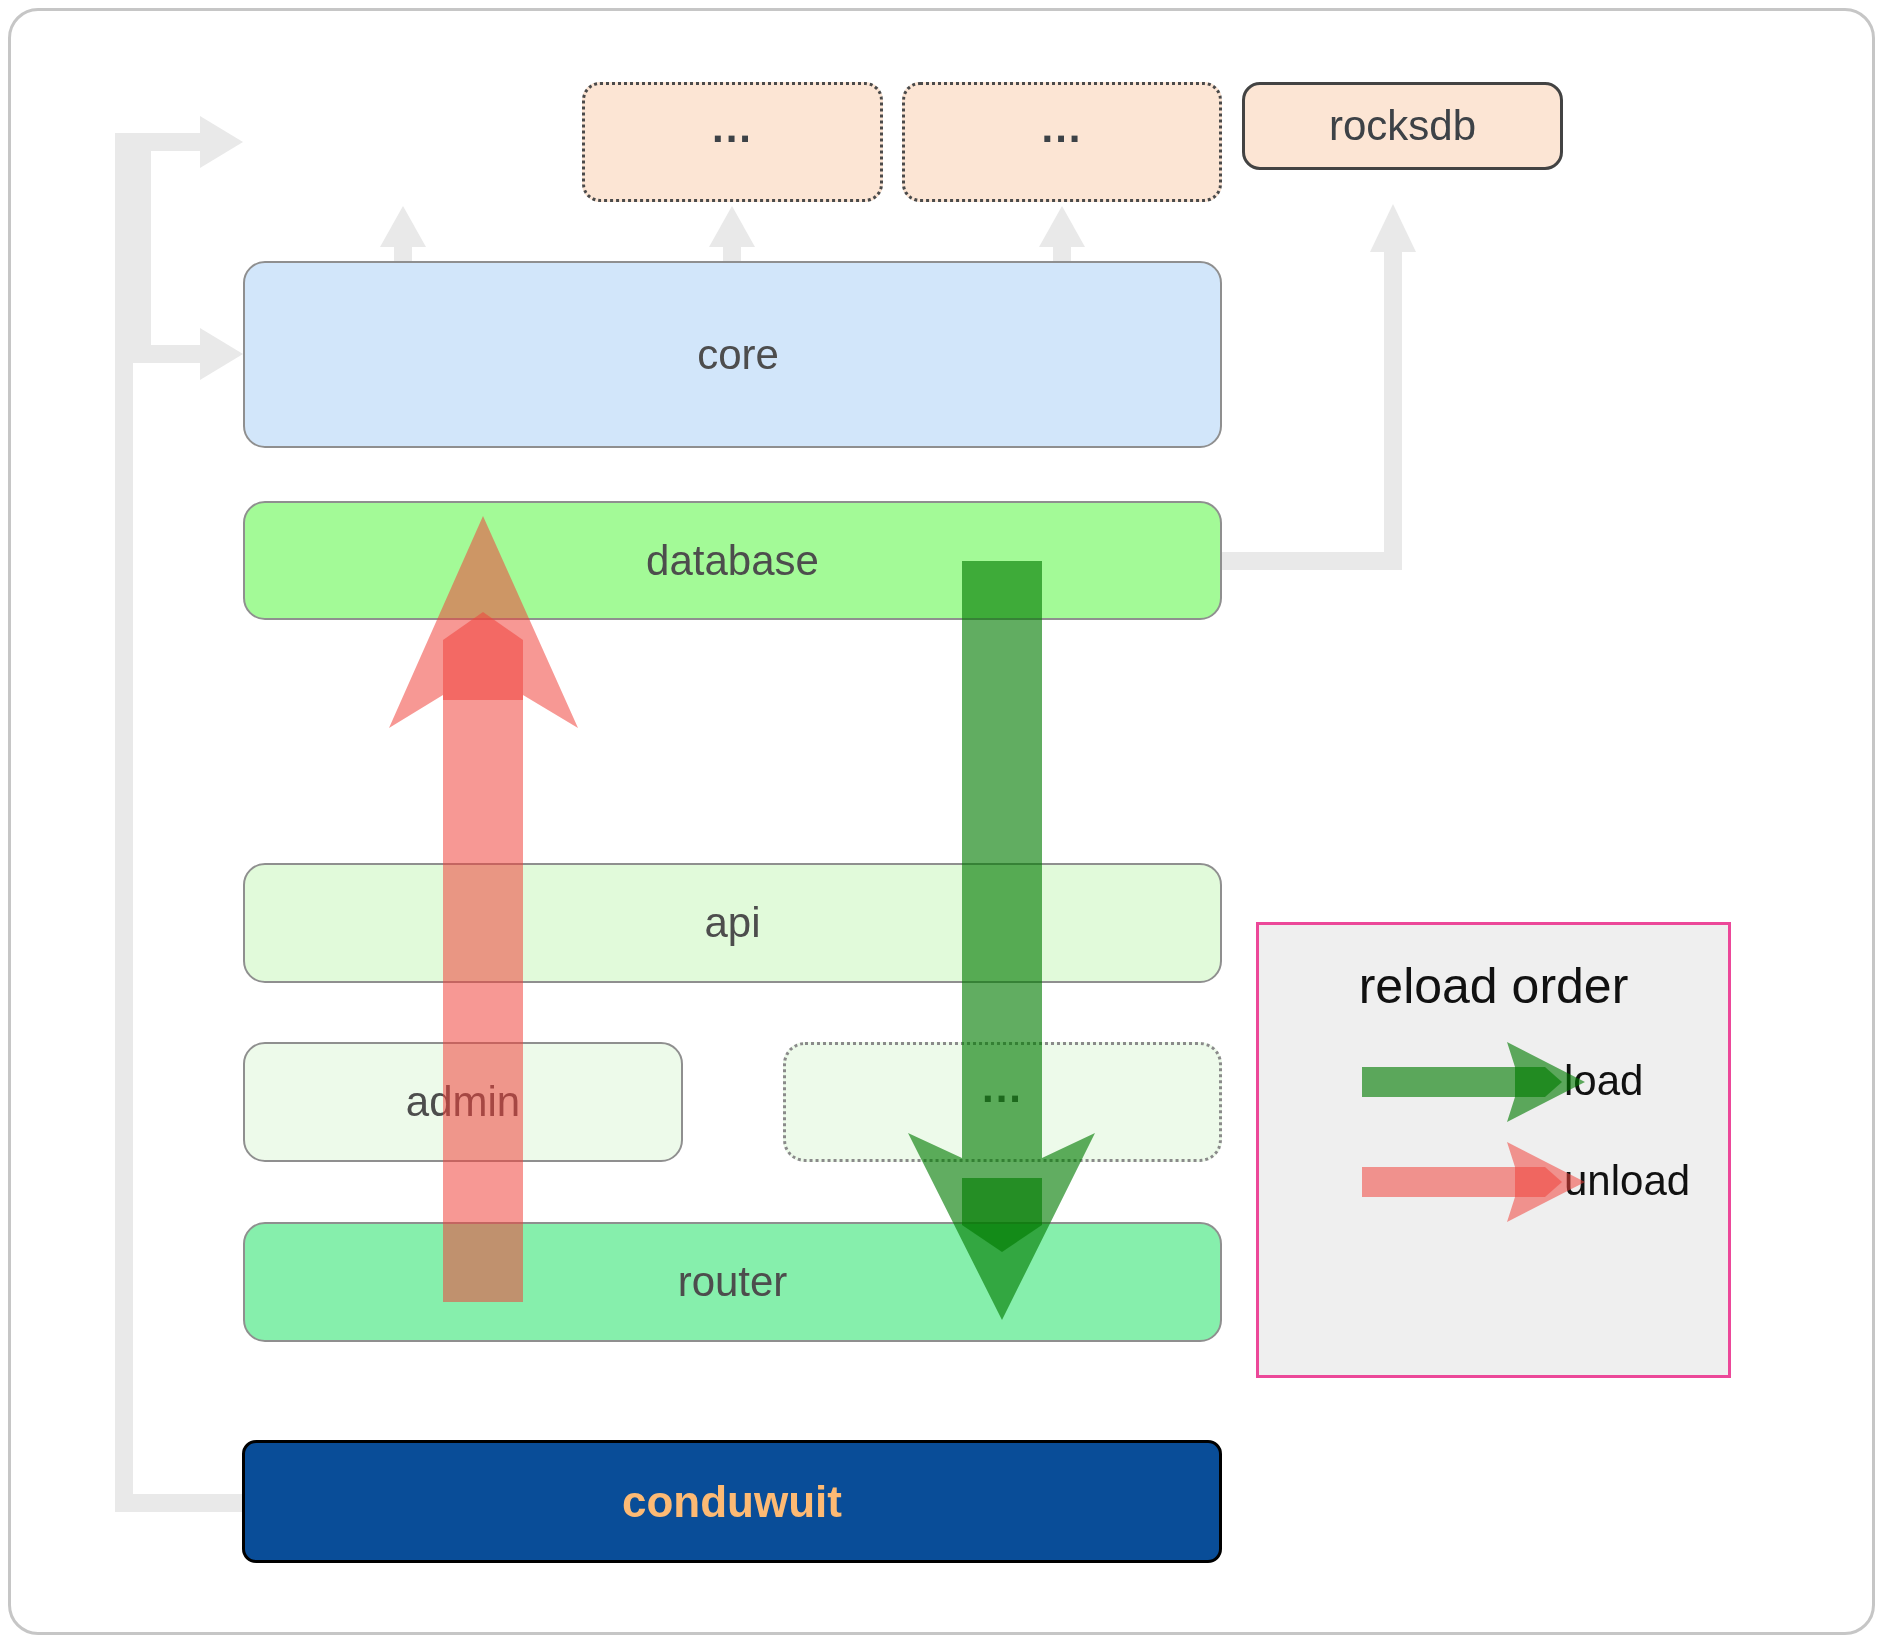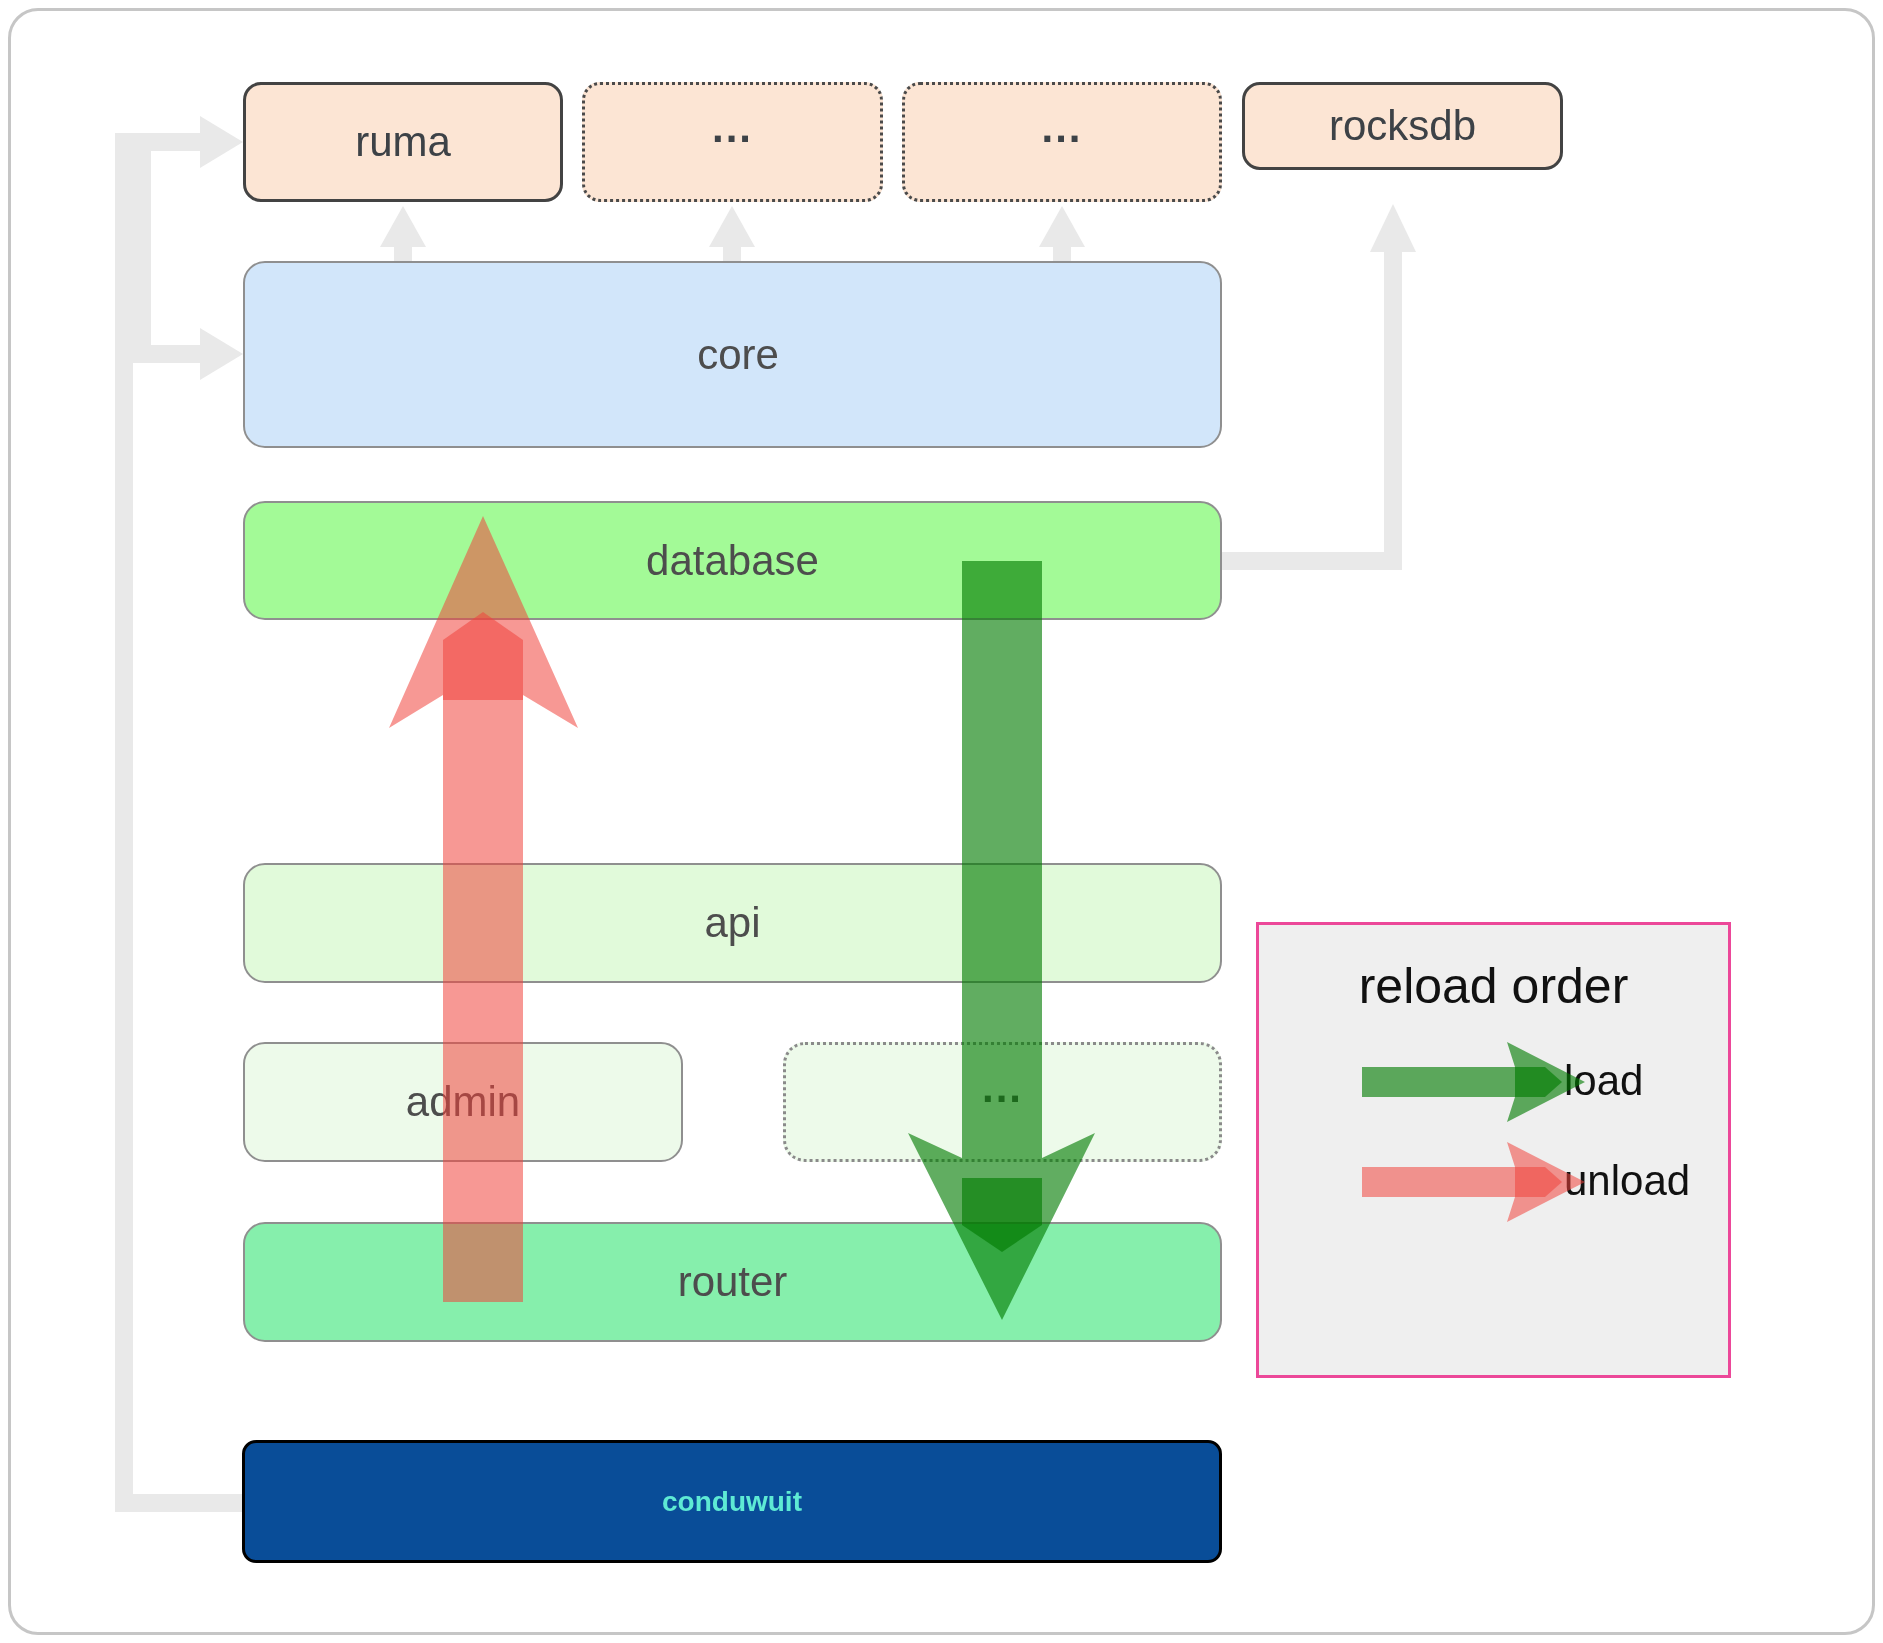--- a/index.html
+++ b/index.html
@@ -19,21 +19,21 @@
     box-sizing:border-box; z-index:1; border-radius:22px;
   }
   .node .lbl { font-size:42px; color:#4d4d4d; }
   .top-row { border:3px solid #434343; border-radius:18px; }
   .top-row .lbl { color:#3d4247; }
   .dotted { border:3px dotted #4a4a4a; }
   .thin-border { border:2px solid #8f8f8f; }
   .dotted-thin { border:3px dotted #8a8a8a; }
   .dots { font-weight:700; letter-spacing:2px; transform:translateY(-30%); font-size:40px; }
   .conduwuit { border:3px solid #000000; border-radius:14px; }
-  .conduwuit .lbl { color:#5eead4; font-weight:600; font-size:28px; }
+  .conduwuit .lbl { color:#fdba74; font-weight:600; font-size:44px; }
   .legend {
     position:absolute; left:1256px; top:922px; width:475px; height:456px;
     box-sizing:border-box; background:#efefef; border:3px solid #ec4899; z-index:1;
   }
   .legend-title {
     position:absolute; left:0; top:32px; width:100%; text-align:center;
     font-size:50px; color:#111111;
   }
   .legend-item { position:absolute; font-size:42px; color:#111111; }
   .legend-item.load { left:305px; top:132px; }
@@ -64,23 +64,20 @@
       <polygon points="732,206 755,247 709,247"></polygon>
       <rect x="1053" y="240" width="18" height="22"></rect>
       <polygon points="1062,206 1085,247 1039,247"></polygon>
 
       <rect x="1222" y="552" width="171" height="18"></rect>
       <rect x="1384" y="248" width="18" height="322"></rect>
       <polygon points="1393,204 1416,252 1370,252"></polygon>
     </g>
   </svg>
 
-  <div class="node top-row" style="left: 243px; top: 82px; width: 320px; height: 120px; background-color: rgb(252, 229, 212);">
-    <span class="lbl">ruma</span>
-  </div>
   <div class="node top-row dotted" style="left: 582px; top: 82px; width: 301px; height: 120px; background-color: rgb(252, 229, 212);">
     <span class="lbl dots">...</span>
   </div>
   <div class="node top-row dotted" style="left: 902px; top: 82px; width: 320px; height: 120px; background-color: rgb(252, 229, 212);">
     <span class="lbl dots">...</span>
   </div>
   <div class="node top-row" style="left: 1242px; top: 82px; width: 321px; height: 88px; background-color: rgb(252, 229, 212);">
     <span class="lbl">rocksdb</span>
   </div>
 

